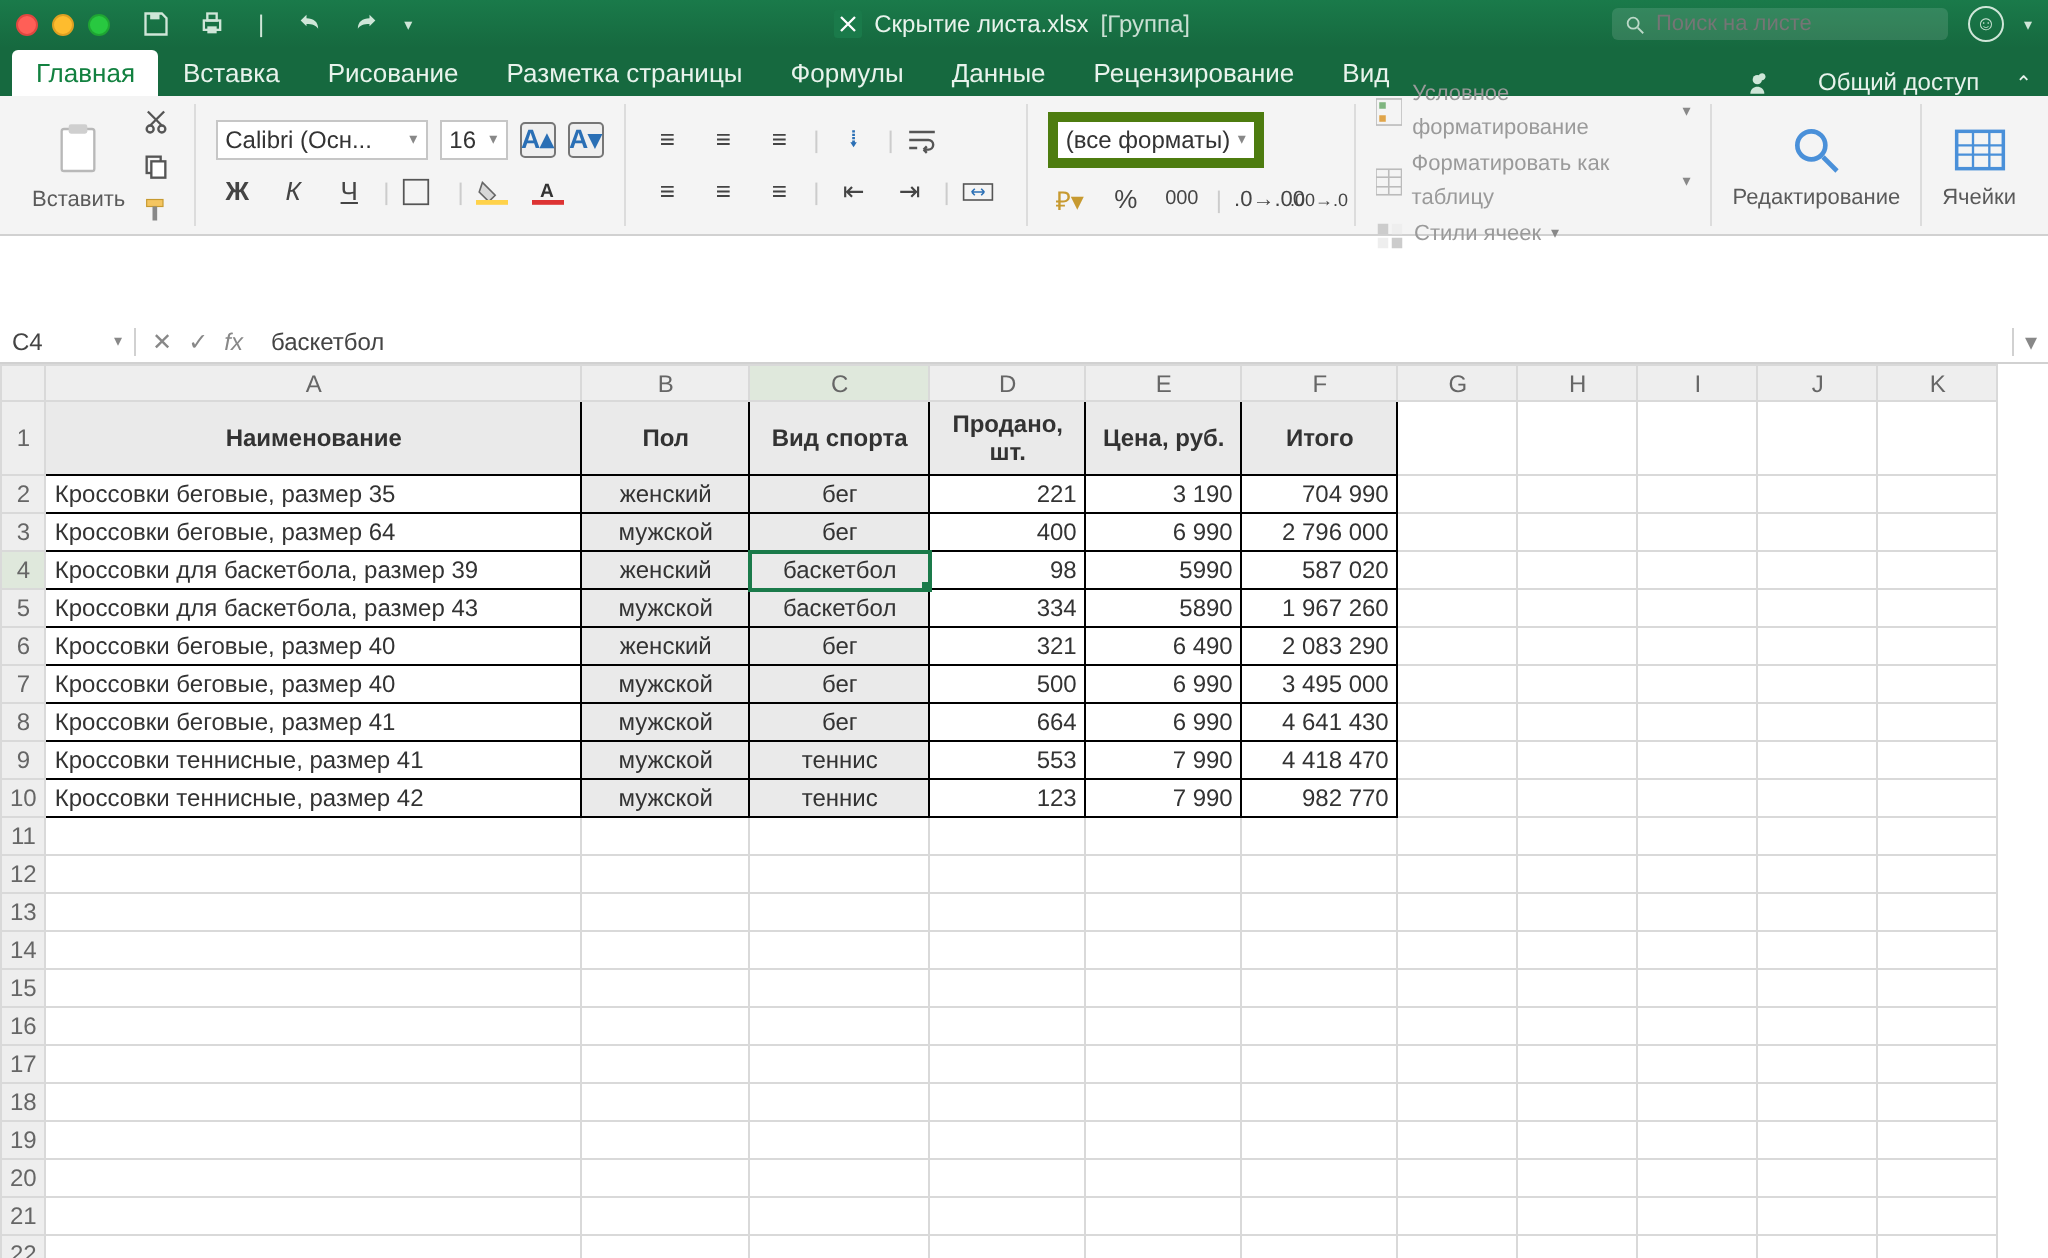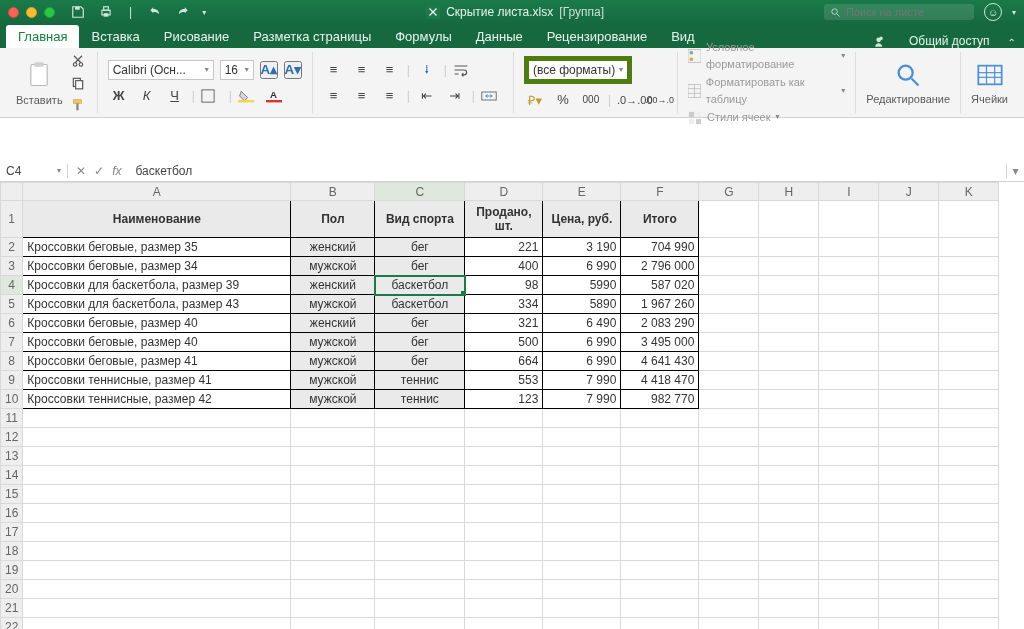--- a/index.html
+++ b/index.html
@@ -9,21 +9,21 @@
   .titlebar { height: 24px; background: linear-gradient(#1a7a4a,#16693f); display: flex; align-items: center; color: #e8f3ec; font-size: 12px; padding: 0 8px; }
   .traffic { display: flex; gap: 7px; margin-right: 14px; }
   .dot { width: 11px; height: 11px; border-radius: 50%; }
   .dot.red { background: #ff5f57; border:1px solid #e04740;}
   .dot.yellow { background: #febc2e; border:1px solid #dea022;}
   .dot.green { background: #28c840; border:1px solid #1fa533;}
   .qat { display: flex; gap: 10px; align-items: center; }
   .qat svg, .titlebar svg { fill: #cfe6d8; }
   .title-center { flex:1; text-align:center; display:flex; gap:6px; justify-content:center; align-items:center;}
   .title-right { display:flex; gap:10px; align-items:center;}
-  .search-box { background: rgba(255,255,255,.12); border-radius:3px; padding:2px 6px; display:flex; gap:5px; align-items:center; color:#bcd9c8; font-size:11px; width:150px;}
+  .search-box { background: rgba(255,255,255,.12); border-radius:3px; padding:2px 6px; display:flex; gap:5px; align-items:center; color:#bcd9c8; font-size:11px; width:168px;}
   .search-box input { background:none; border:none; outline:none; color:#e8f3ec; font-size:11px; width:110px;}
   .smile { width:18px;height:18px;border:1.5px solid #cfe6d8;border-radius:50%;display:flex;align-items:center;justify-content:center;font-size:10px;color:#cfe6d8;}
 
   
   .tabs { height: 24px; background: #16693f; display:flex; align-items:flex-end; padding-left:6px; color:#e8f3ec; font-size:13px;}
   .tab { padding: 4px 12px 4px; cursor:default; }
   .tab.active { background:#fff; color:#128140; border-radius:3px 3px 0 0; font-weight:400;}
   .tabs .spacer { flex:1; }
   .share { display:flex; align-items:center; gap:21px; padding:0 10px; font-size:12px;}
   .chev { font-size:10px; padding:0 8px;}
@@ -410,21 +410,21 @@
           <td class="d num">3 190</td>
           <td class="d num">704 990</td>
           <td></td>
           <td></td>
           <td></td>
           <td></td>
           <td></td>
         </tr>
         <tr>
           <td class="rowhdr">3</td>
-          <td class="d">Кроссовки беговые, размер 34</td>
+          <td class="d">Кроссовки беговые, размер 64</td>
           <td class="dg">мужской</td>
           <td class="dg">бег</td>
           <td class="d num">400</td>
           <td class="d num">6 990</td>
           <td class="d num">2 796 000</td>
           <td></td>
           <td></td>
           <td></td>
           <td></td>
           <td></td>

